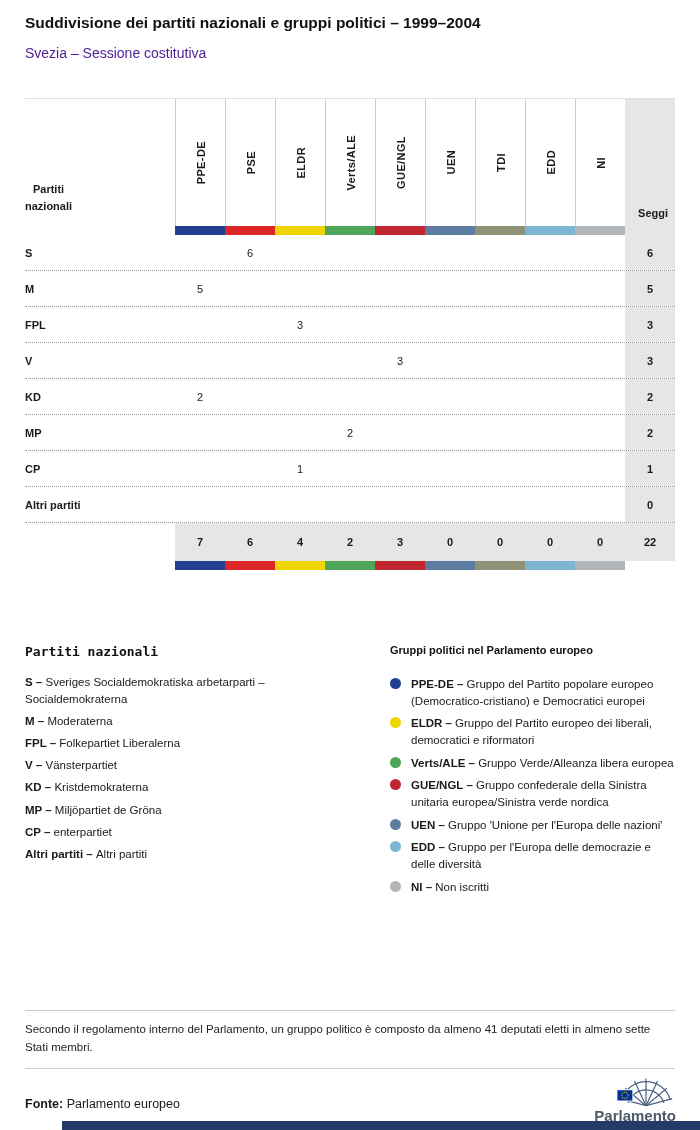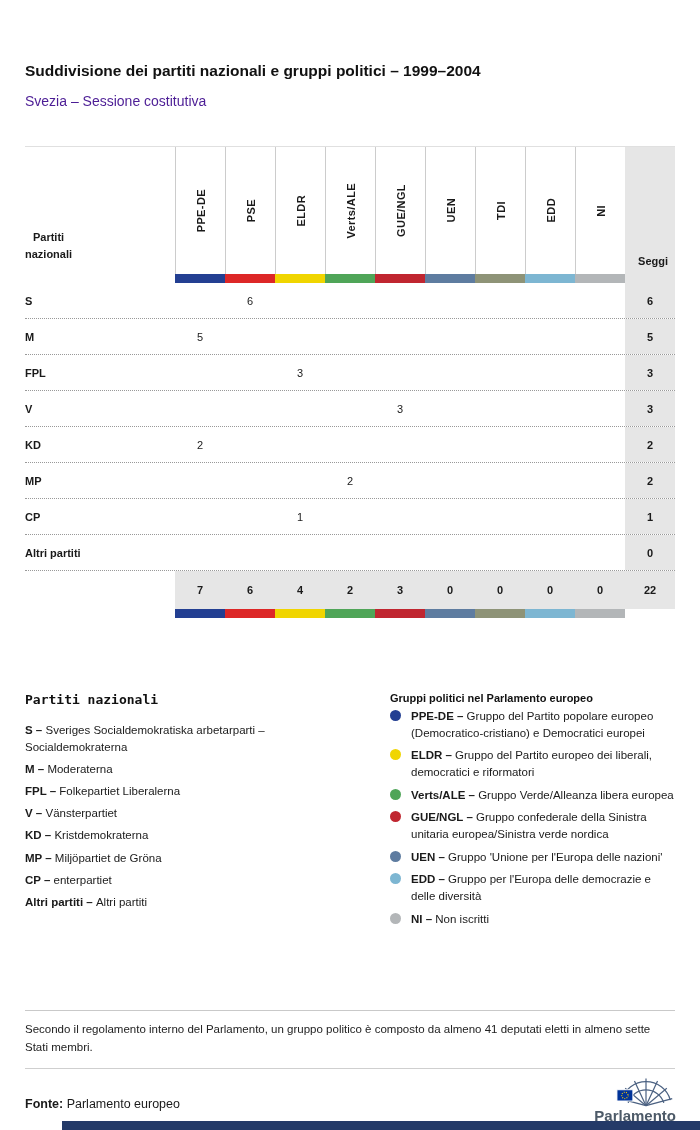--- a/index.html
+++ b/index.html
@@ -1,21 +1,21 @@
 <!DOCTYPE html>
 <html><head>
 <meta charset="utf-8">
 <style>
   html,body{margin:0;padding:0;}
   body{
     width:700px;height:1130px;position:relative;overflow:hidden;
     background:#ffffff;color:var(--text,#1a1a1a);
     font-family:"Liberation Sans",sans-serif;
   }
-  .hgroup{padding:14px 25px 0;margin-top:48px;}
+  .hgroup{padding:14px 25px 0;}
   h1{font-size:15.5px;margin:0;font-weight:700;color:#111;}
   h2{font-size:14px;font-weight:400;margin:13px 0 0;color:#4c1d95;}
 
   
   .tbl{margin:37px 25px 0;border-top:1px solid #e0e0e0;}
   .trow{display:flex;}
   .cell{box-sizing:border-box;}
   .name-col{width:150px;}
   .group-col{width:50px;}
   .seats-col{width:50px;}
@@ -32,21 +32,21 @@
   .num{display:flex;align-items:center;justify-content:center;font-size:11px;}
   .bold{font-weight:700;}
   .seatnum{display:flex;align-items:center;justify-content:center;font-size:11px;font-weight:700;}
 
   
   .legends{display:flex;margin:74px 25px 0;}
   .pleg{width:340px;}
   .pleg-title{font-family:"DejaVu Sans Mono",monospace;font-weight:700;font-size:13px;margin-bottom:15px;color:#111;}
   .pleg-item{font-size:11.5px;line-height:1.45;margin-bottom:5.5px;max-width:330px;}
   .gleg{flex:1;padding-left:25px;}
-  .gleg-title{font-weight:700;font-size:11px;margin-bottom:4px;color:#111;}
+  .gleg-title{font-weight:700;font-size:11px;margin-bottom:20px;color:#111;}
   .gleg-item{display:flex;margin-bottom:6px;font-size:11.5px;line-height:1.45;}
   .dot{width:11px;height:11px;border-radius:50%;flex:none;margin:2px 10px 0 0;}
 
   
   .footnote{position:absolute;left:25px;right:25px;top:1010px;border-top:1px solid #c9c9c9;border-bottom:1px solid #cfcfcf;padding:9px 0 11px;font-size:11.5px;line-height:1.6;color:#222;}
   .source{position:absolute;left:25px;top:1097px;font-size:12.5px;}
   .eplogo{position:absolute;right:24px;top:1064px;display:flex;align-items:flex-end;flex-direction:column;}
   .eplogo-text{font-weight:700;font-size:15px;line-height:1.12;color:var(--logotext,#4d5a68);margin-left:9px;}
   .bottom-bar{position:absolute;left:62px;right:0;bottom:0;height:9px;background:var(--barc,#243a68);}
 </style>

